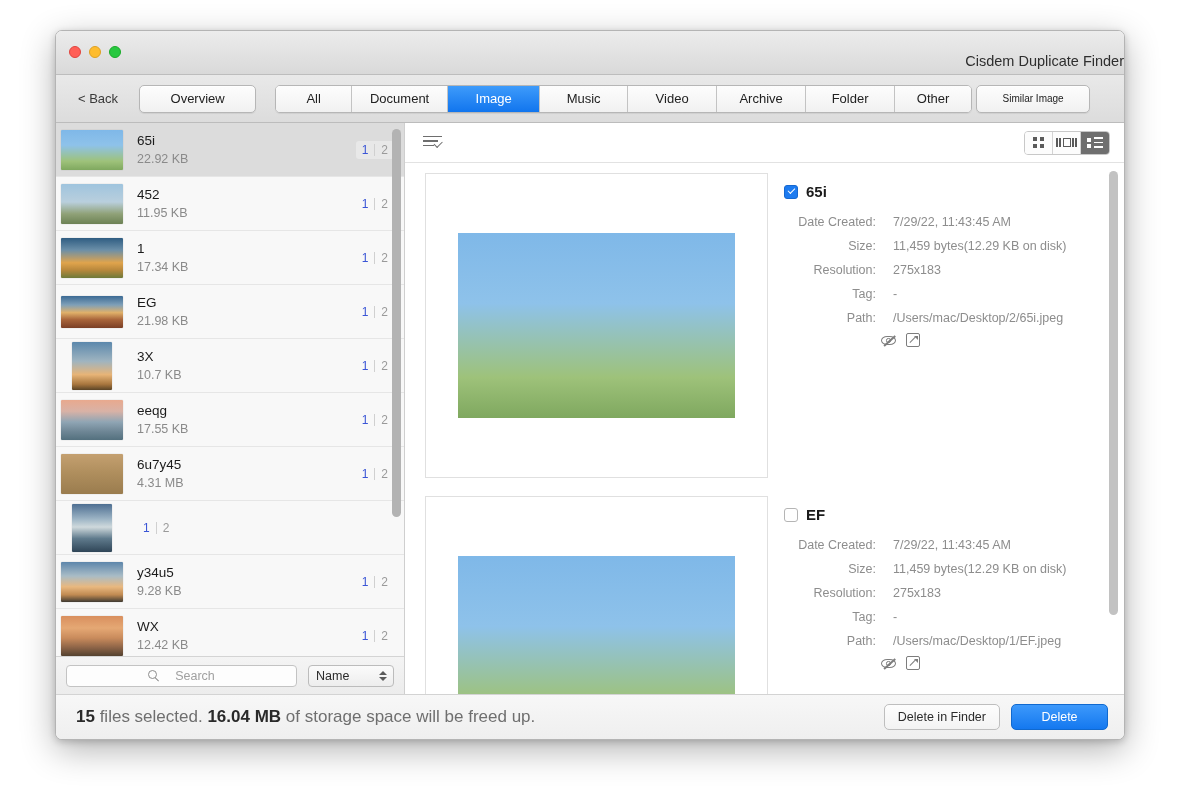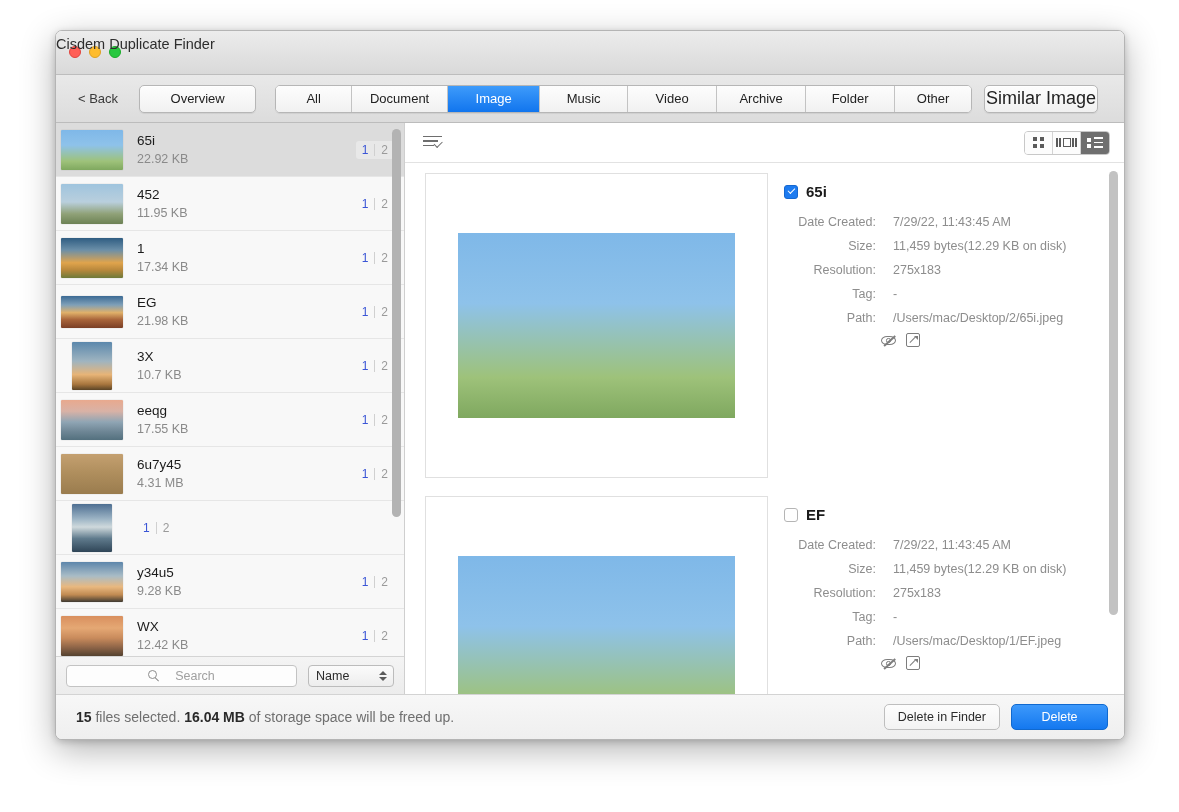--- a/index.html
+++ b/index.html
@@ -27,22 +27,22 @@
     height: 44px;
     background: linear-gradient(to bottom, #ececec 0%, #d9d9d9 100%);
     border-bottom: 1px solid #bdbdbd;
     position: relative;
   }
   .traffic { position: absolute; top: 15px; width: 12px; height: 12px; border-radius: 50%; }
   .traffic.close { left: 13px; background: #ff5f57; border: 1px solid #e0443e; }
   .traffic.min   { left: 33px; background: #febc2e; border: 1px solid #dea123; }
   .traffic.max   { left: 53px; background: #28c840; border: 1px solid #1aab29; }
   #window-title {
-    position: absolute; left: 0; right: 0; top: 5px;
-    text-align: left; font-size: 14.5px; color: #2e2e2e;
+    position: absolute; left: 0; right: 0; top: 22px;
+    text-align: right; font-size: 14.5px; color: #2e2e2e;
   }
 
   
   #toolbar {
     height: 48px;
     background: linear-gradient(to bottom, #e9e9e9 0%, #dcdcdc 100%);
     border-bottom: 1px solid #bcbcbc;
     display: flex; align-items: center;
     padding: 0 14px;
     position: relative;
@@ -74,23 +74,23 @@
     border-right: 1px solid #c3c3c3;
     background: linear-gradient(to bottom, #fdfdfd 0%, #f1f1f1 100%);
     padding: 0 10px;
   }
   .seg:last-child { border-right: none; }
   .seg.active {
     background: linear-gradient(to bottom, #3e9bfb 0%, #1175ee 100%);
     color: #ffffff;
   }
   #similar-image-button {
-    height: 28px; min-width: 114px; margin-left: 12px;
+    height: 28px; min-width: 114px; margin-left: 4px;
     display: flex; align-items: center; justify-content: center;
-    font-size: 18px; color: #222;
+    font-size: 10px; color: #222;
     background: linear-gradient(to bottom, #fdfdfd 0%, #f1f1f1 100%);
     border: 1px solid #b6b6b6; border-radius: 5px;
     box-shadow: 0 1px 0 rgba(255,255,255,0.9) inset, 0 1px 1px rgba(0,0,0,0.07);
   }
 
   
   #body-split { display: flex; height: 571px; }
 
   
   #sidebar {
@@ -298,21 +298,21 @@
   }
 
   
   #status-bar {
     height: 45px;
     background: linear-gradient(to bottom, #f7f7f7, #efefef);
     border-top: 1px solid #d3d3d3;
     display: flex; align-items: center; justify-content: space-between;
     padding: 0 16px 0 20px;
   }
-  #status-text { font-size: 14px; color: #6f6f6f; }
+  #status-text { font-size: 17px; color: #6f6f6f; }
   #status-text b { color: #2a2a2a; font-weight: bold; }
   #status-buttons { display: flex; align-items: flex-end; gap: 11px; }
   #delete-in-finder-button {
     height: 26px; padding: 0 13px;
     display: flex; align-items: center;
     font-size: 12.5px; color: #2b2b2b;
     background: linear-gradient(to bottom, #fdfdfd, #f3f3f3);
     border: 1px solid #bebebe; border-radius: 5px;
   }
   #delete-button {

